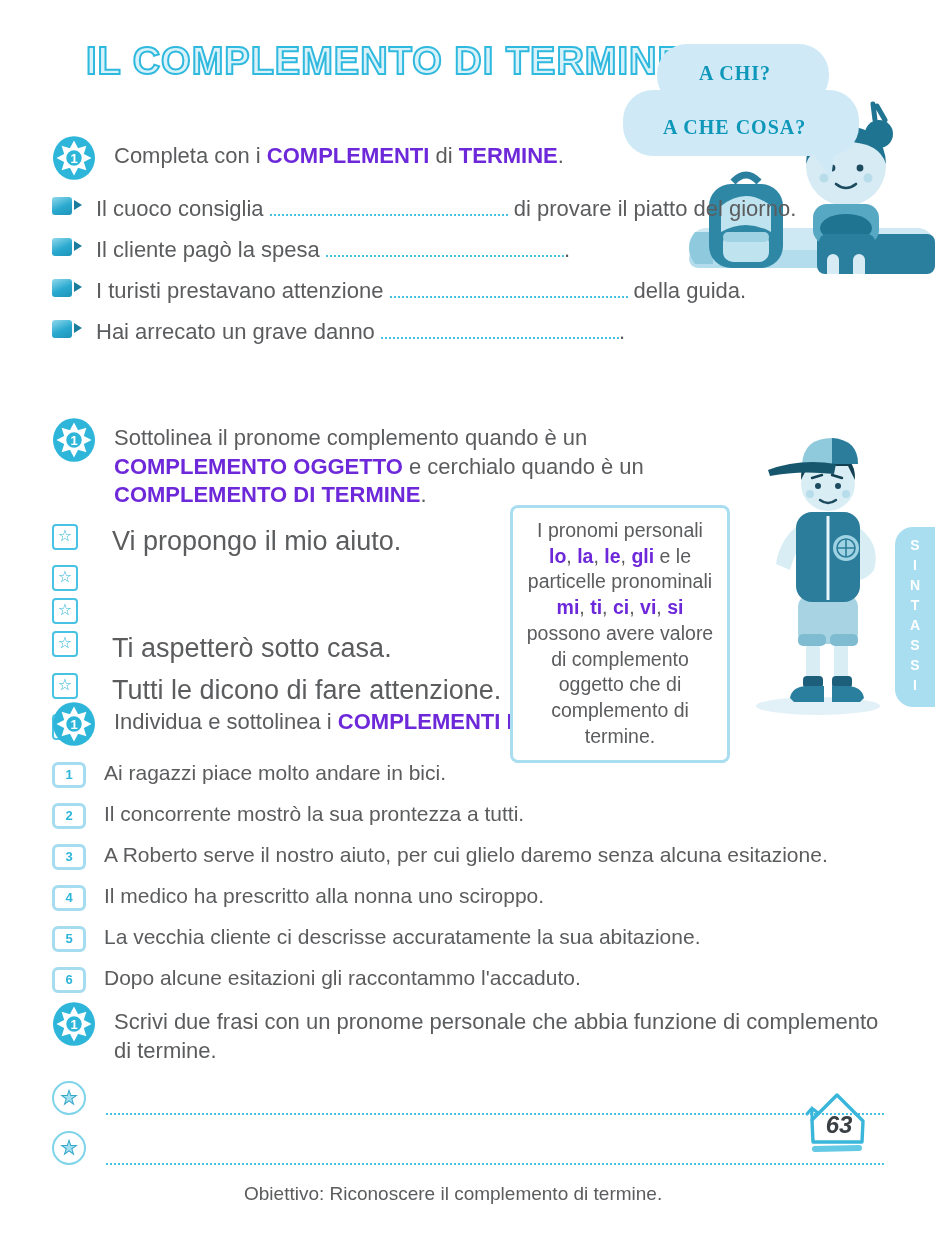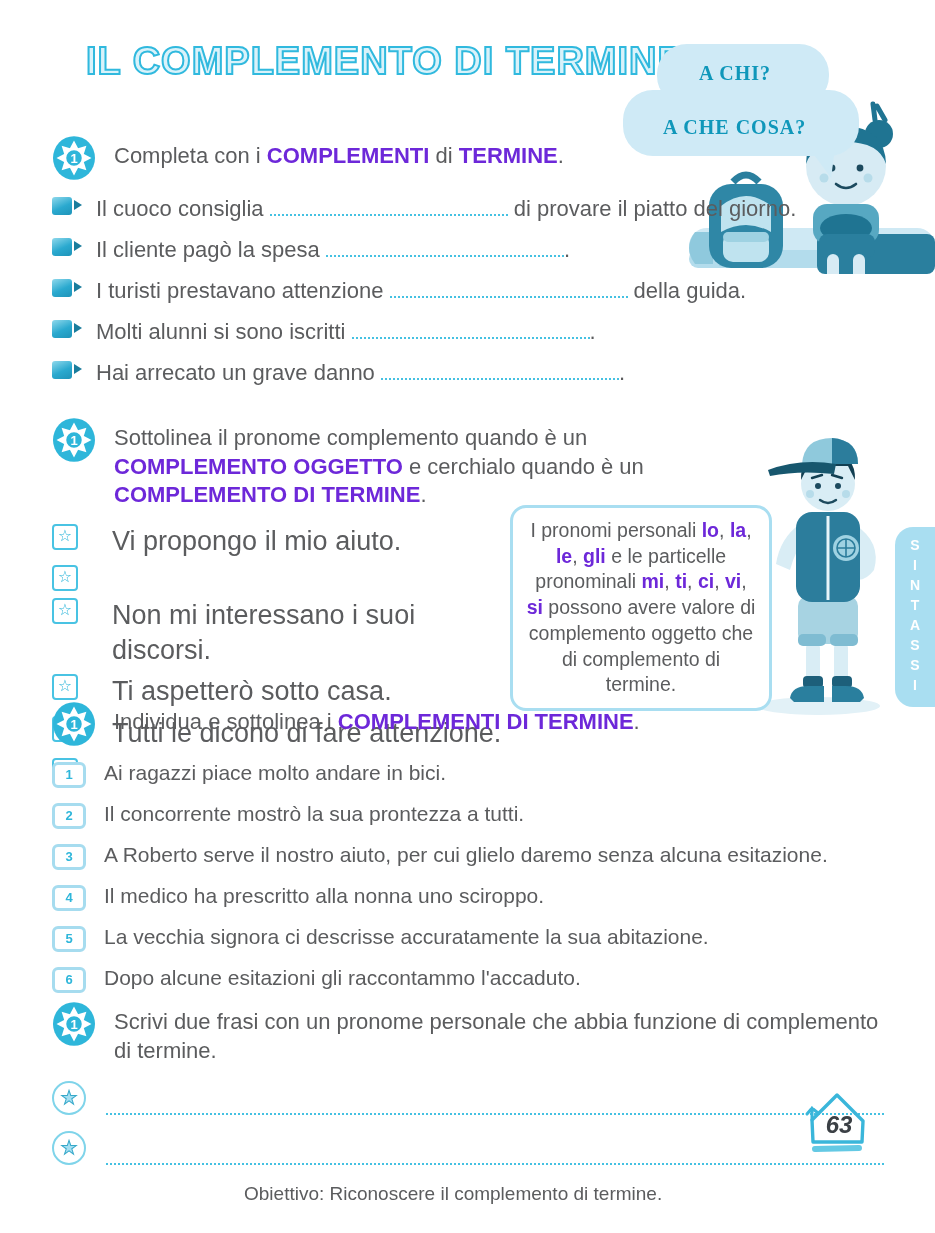--- a/index.html
+++ b/index.html
@@ -51,22 +51,22 @@
   .ex3rows .row{margin-top:13px;}
   .ex3rows .itxt{font-size:21px;}
   
   .starcirc{flex:0 0 30px;width:30px;height:30px;margin-right:20px;border:2px solid #7fd4ea;
             border-radius:50%;background:#fff;color:#a5dff2;-webkit-text-stroke:1px #35a8c9;
             font-size:19px;line-height:28px;text-align:center;
             font-family:"DejaVu Sans",sans-serif;}
   .answer-line{flex:1;height:22px;border-bottom:2px dotted #45c1e2;}
   .ex4rows .row{margin-top:16px;align-items:flex-end;}
   
-  .infobox{position:absolute;left:510px;top:505px;width:262px;border:3px solid #a9def1;
-           border-radius:16px;background:#fff;padding:10px 12px;box-sizing:border-box;
+  .infobox{position:absolute;left:510px;top:505px;width:220px;border:3px solid #a9def1;
+           border-radius:8px;background:#fff;padding:10px 12px;box-sizing:border-box;
            font-size:19.5px;line-height:1.32;text-align:center;z-index:3;}
   
   .boy{position:absolute;left:740px;top:414px;z-index:2;}
   
   .sidetab{position:absolute;right:0;top:527px;width:40px;height:180px;background:#a9def1;
            border-radius:18px 0 0 18px;display:flex;align-items:center;justify-content:center;}
   .sidetab span{writing-mode:vertical-rl;text-orientation:upright;color:#fff;font-weight:700;
            font-size:14px;letter-spacing:4px;}
   
   .footer{position:absolute;left:244px;top:1183px;margin:0;font-size:19px;color:#5b5c5e;}
@@ -159,24 +159,20 @@
         <div class="row">
           <span class="bulwrap"><span class="bullet"></span></span>
           <p class="itxt just"><span>Il cliente pagò la spesa </span><span class="gap"></span><span>.</span></p>
         </div>
 
         <div class="row">
           <span class="bulwrap"><span class="bullet"></span></span>
           <p class="itxt just"><span>I turisti prestavano attenzione </span><span class="gap"></span><span> della guida.</span></p>
         </div>
 
-        <div class="row">
-          <span class="bulwrap"><span class="bullet"></span></span>
-          <p class="itxt just"><span>Molti alunni si sono iscritti </span><span class="gap"></span><span>.</span></p>
-        </div>
 
         <div class="row">
           <span class="bulwrap"><span class="bullet"></span></span>
           <p class="itxt just"><span>Hai arrecato un grave danno </span><span class="gap"></span><span>.</span></p>
         </div>
       </div>
   </section>
 
   <section class="ex" style="top:418px">
     <div class="ex-head" style="width:700px">
@@ -205,21 +201,20 @@
           <span class="starbox">☆</span>
           <p class="itxt">Vi propongo il mio aiuto.</p>
         </div>
 
         <div class="row">
           <span class="starbox">☆</span>
         </div>
 
         <div class="row">
           <span class="starbox">☆</span>
-          <p class="itxt">Non mi interessano i suoi discorsi.</p>
         </div>
 
         <div class="row">
           <span class="starbox">☆</span>
           <p class="itxt">Ti aspetterò sotto casa.</p>
         </div>
 
         <div class="row">
           <span class="starbox">☆</span>
           <p class="itxt">Tutti le dicono di fare attenzione.</p>
@@ -315,21 +310,21 @@
           <p class="itxt">A Roberto serve il nostro aiuto, per cui glielo daremo senza alcuna esitazione.</p>
         </div>
 
         <div class="row">
           <span class="numbadge">4</span>
           <p class="itxt">Il medico ha prescritto alla nonna uno sciroppo.</p>
         </div>
 
         <div class="row">
           <span class="numbadge">5</span>
-          <p class="itxt">La vecchia signora ci descrisse accuratamente la sua abitazione.</p>
+          <p class="itxt">La vecchia cliente ci descrisse accuratamente la sua abitazione.</p>
         </div>
 
         <div class="row">
           <span class="numbadge">6</span>
           <p class="itxt">Dopo alcune esitazioni gli raccontammo l'accaduto.</p>
         </div>
       </div>
   </section>
 
   <section class="ex" style="top:1002px">

